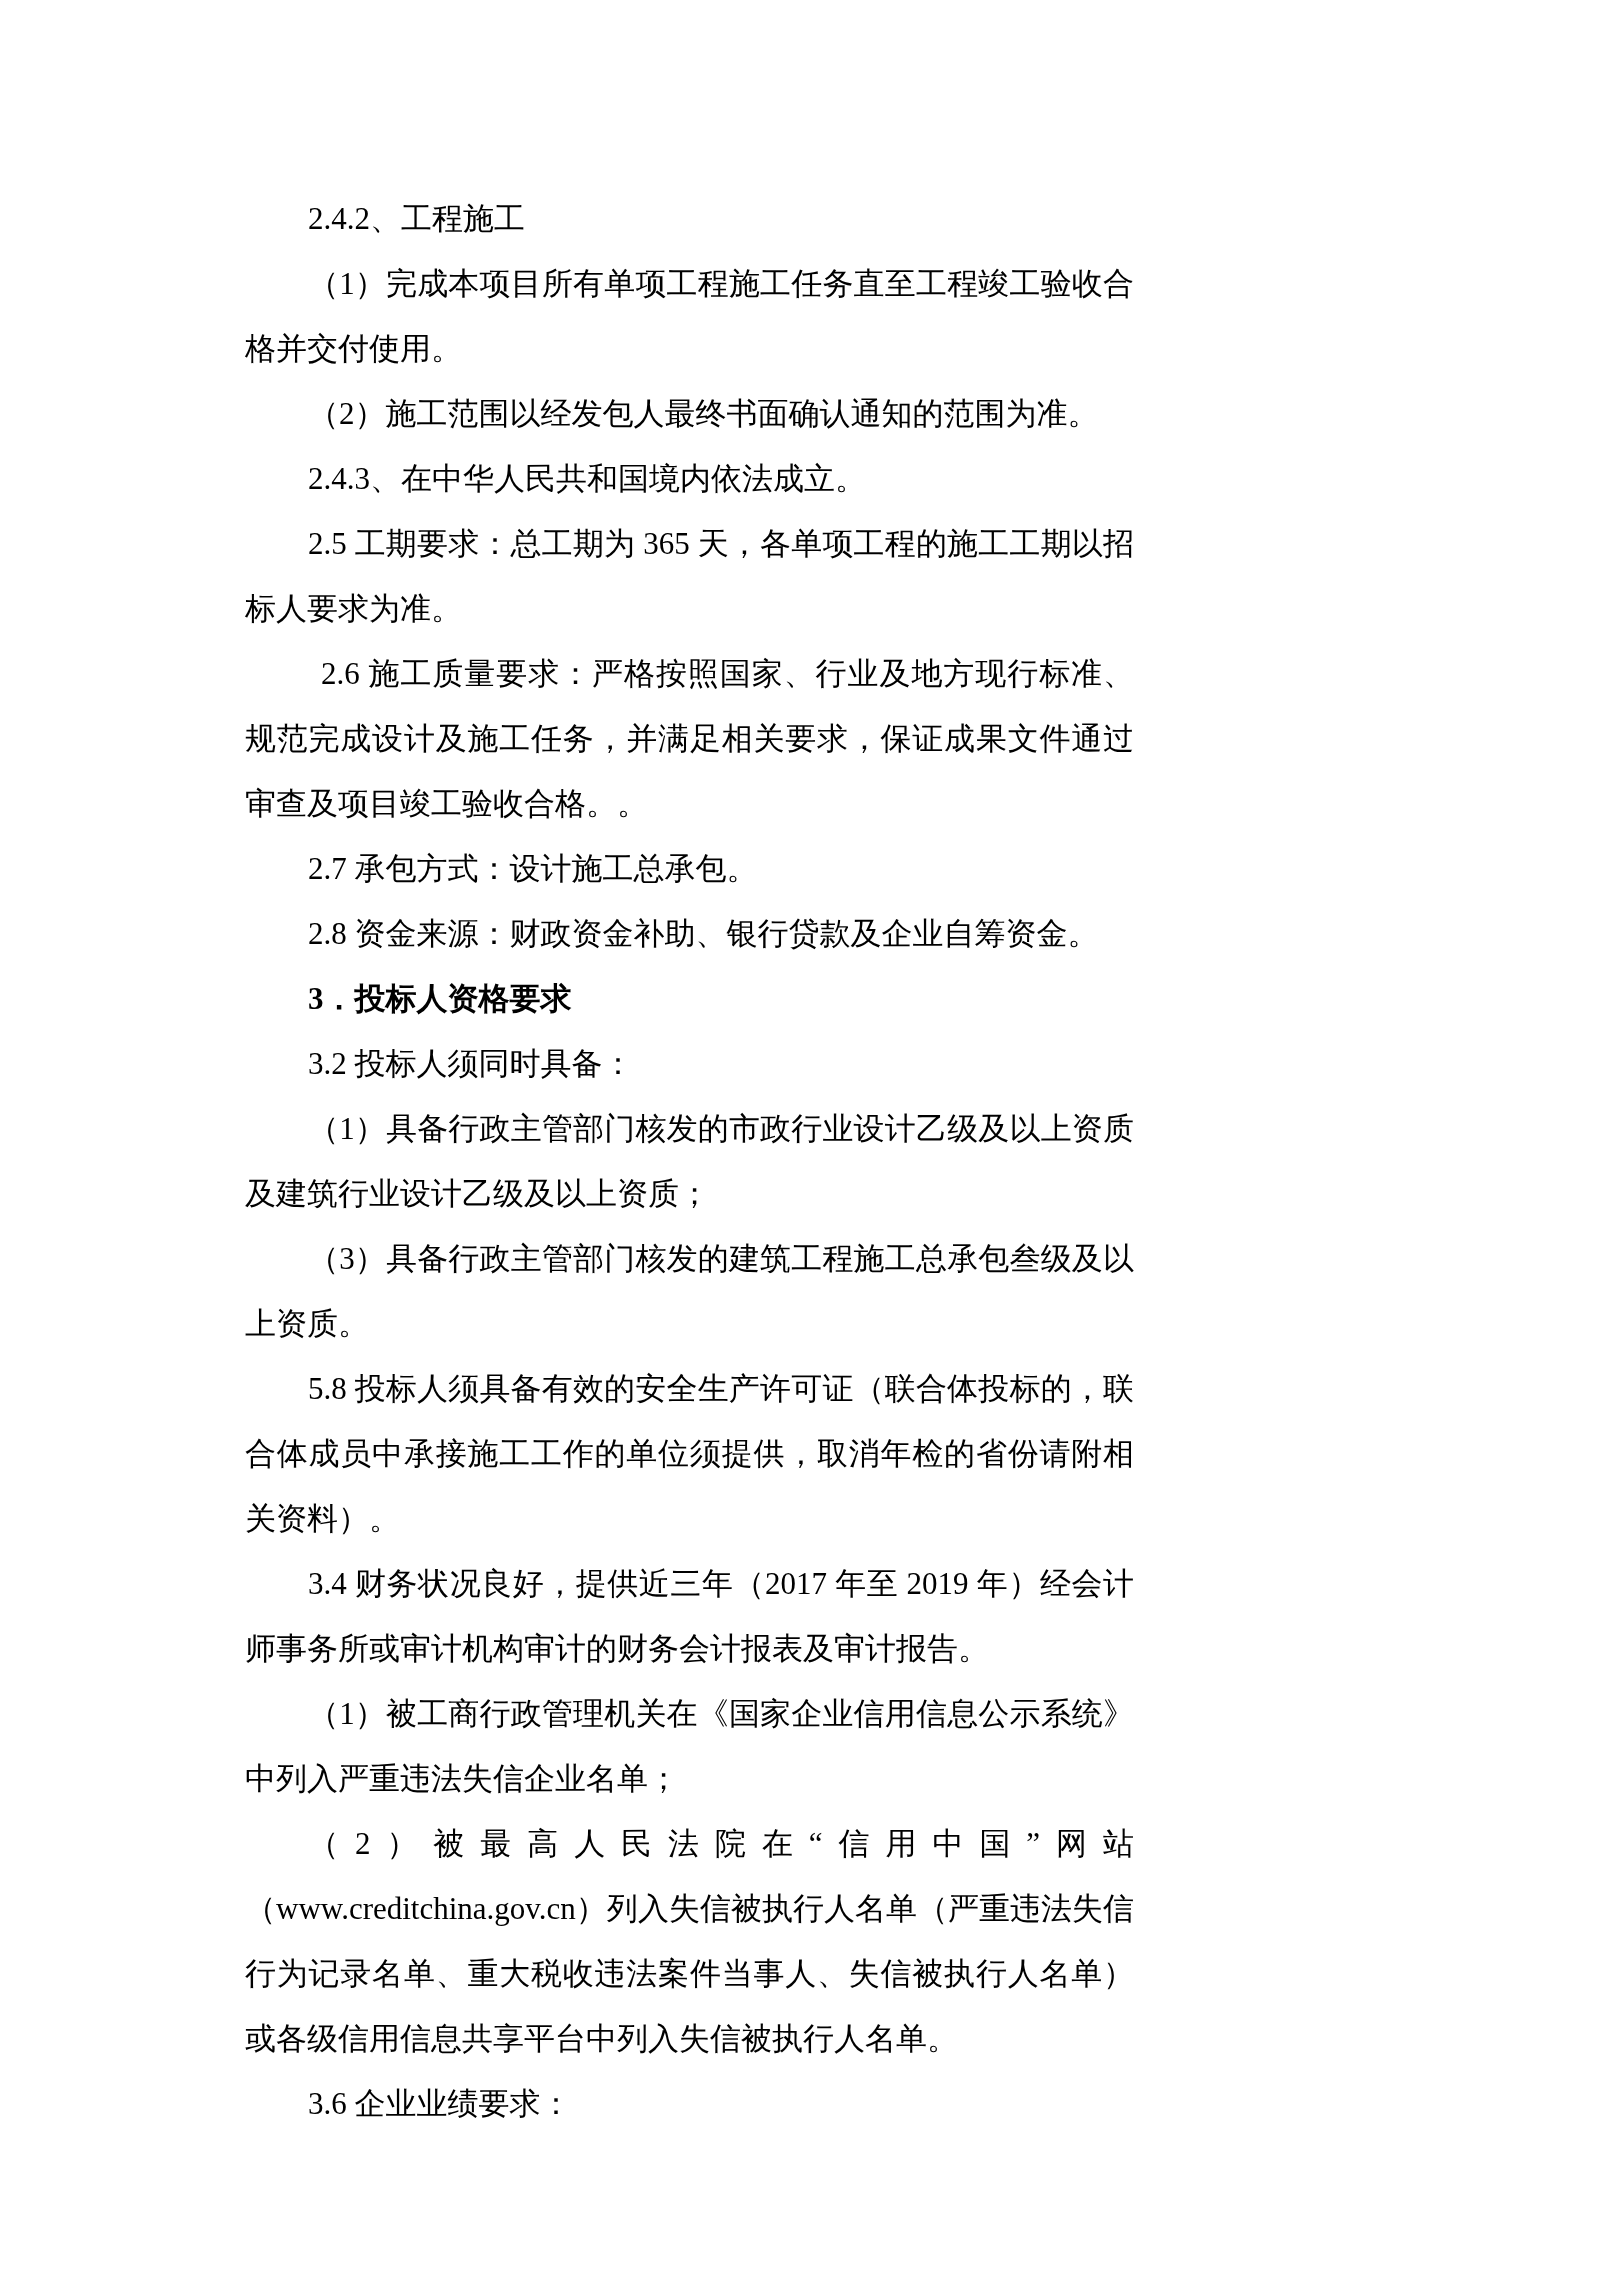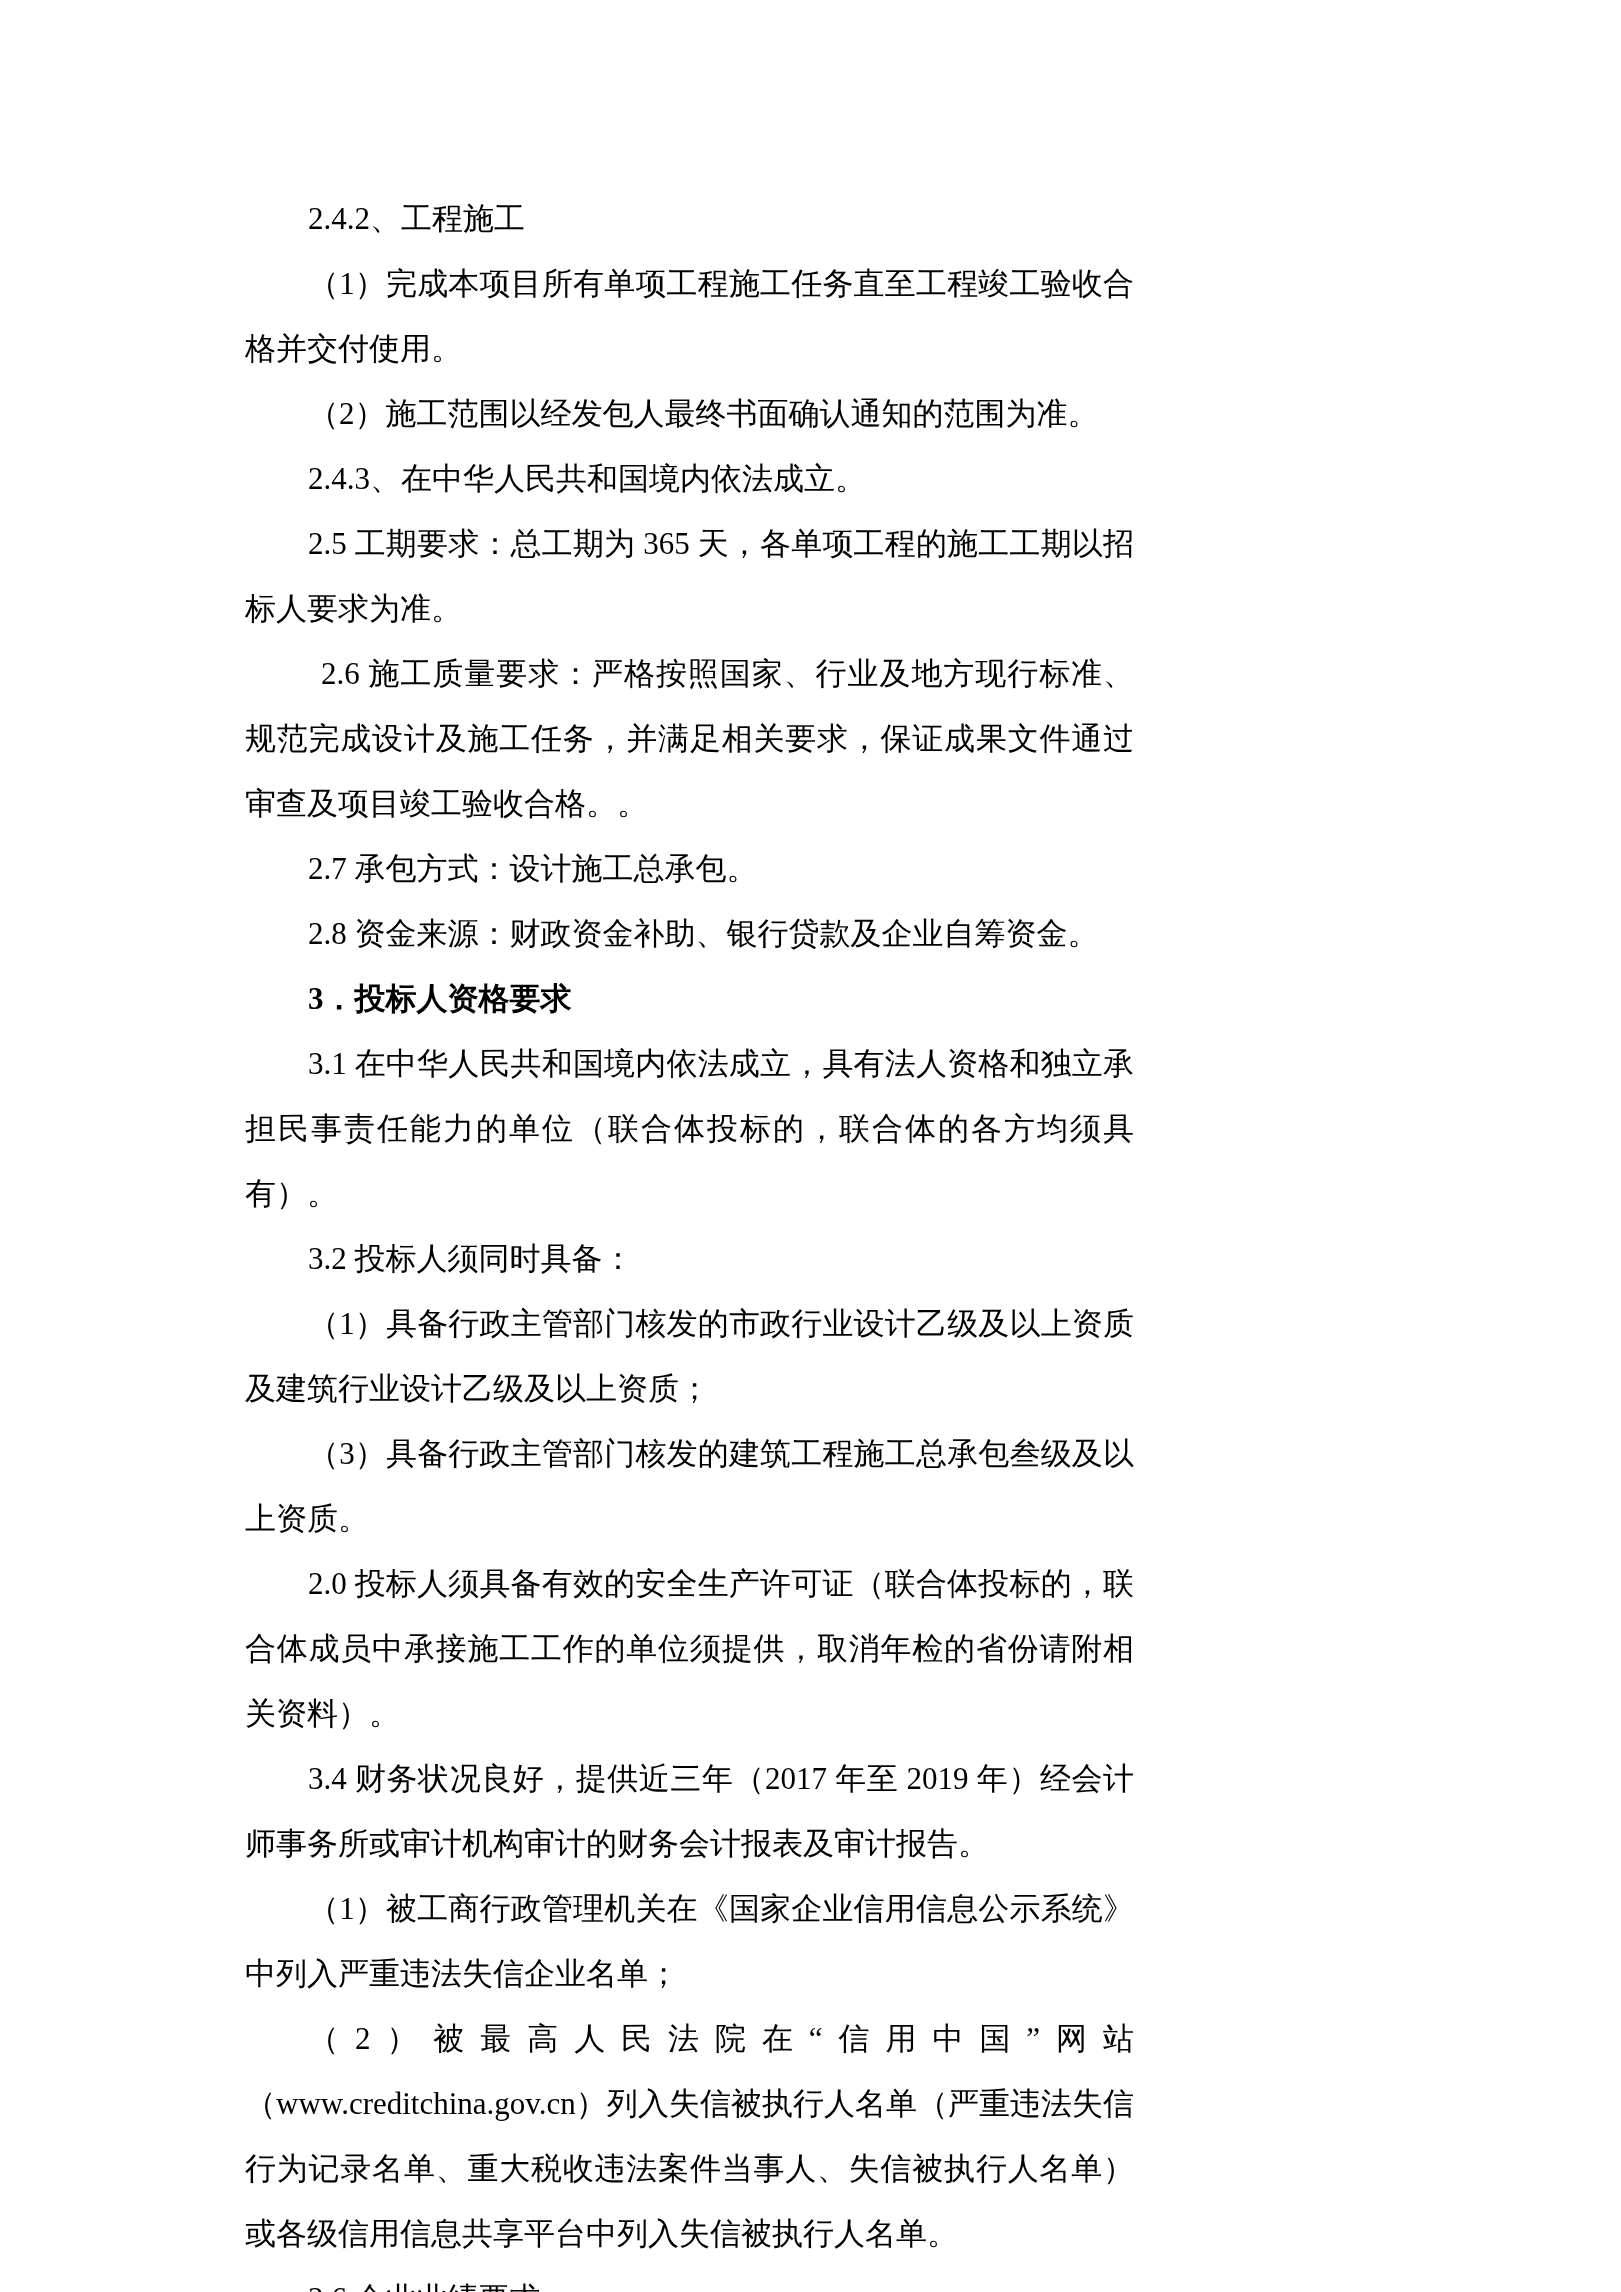--- a/index.html
+++ b/index.html
@@ -40,24 +40,23 @@
   <div>
       <p class="para">2.4.2、工程施工</p>
       <p class="para">（1）完成本项目所有单项工程施工任务直至工程竣工验收合格并交付使用。</p>
       <p class="para">（2）施工范围以经发包人最终书面确认通知的范围为准。</p>
       <p class="para">2.4.3、在中华人民共和国境内依法成立。</p>
       <p class="para">2.5 工期要求：总工期为 365 天，各单项工程的施工工期以招标人要求为准。</p>
       <p class="para extra-indent">2.6 施工质量要求：严格按照国家、行业及地方现行标准、规范完成设计及施工任务，并满足相关要求，保证成果文件通过审查及项目竣工验收合格。。</p>
       <p class="para">2.7 承包方式：设计施工总承包。</p>
       <p class="para">2.8 资金来源：财政资金补助、银行贷款及企业自筹资金。</p>
       <p class="para bold">3．投标人资格要求</p>
-      <p class="para">3.1 在中华人民共和国境内依法成立，具有法人资格和独立承担民事责任能力的单位（联合体投标的，联合体的各方均须具有）。</p>
       <p class="para">3.2 投标人须同时具备：</p>
       <p class="para">（1）具备行政主管部门核发的市政行业设计乙级及以上资质及建筑行业设计乙级及以上资质；</p>
       <p class="para">（3）具备行政主管部门核发的建筑工程施工总承包叁级及以上资质。</p>
-      <p class="para">2.0 投标人须具备有效的安全生产许可证（联合体投标的，联合体成员中承接施工工作的单位须提供，取消年检的省份请附相关资料）。</p>
+      <p class="para">5.8 投标人须具备有效的安全生产许可证（联合体投标的，联合体成员中承接施工工作的单位须提供，取消年检的省份请附相关资料）。</p>
       <p class="para">3.4 财务状况良好，提供近三年（2017 年至 2019 年）经会计师事务所或审计机构审计的财务会计报表及审计报告。</p>
       <p class="para">（1）被工商行政管理机关在《国家企业信用信息公示系统》中列入严重违法失信企业名单；</p>
       <p class="para">（2）被最高人民法院在“信用中国”网站（www.creditchina.gov.cn）列入失信被执行人名单（严重违法失信行为记录名单、重大税收违法案件当事人、失信被执行人名单）或各级信用信息共享平台中列入失信被执行人名单。</p>
       <p class="para">3.6 企业业绩要求：</p>
     </div>
 </div>
 
 
 </body></html>

